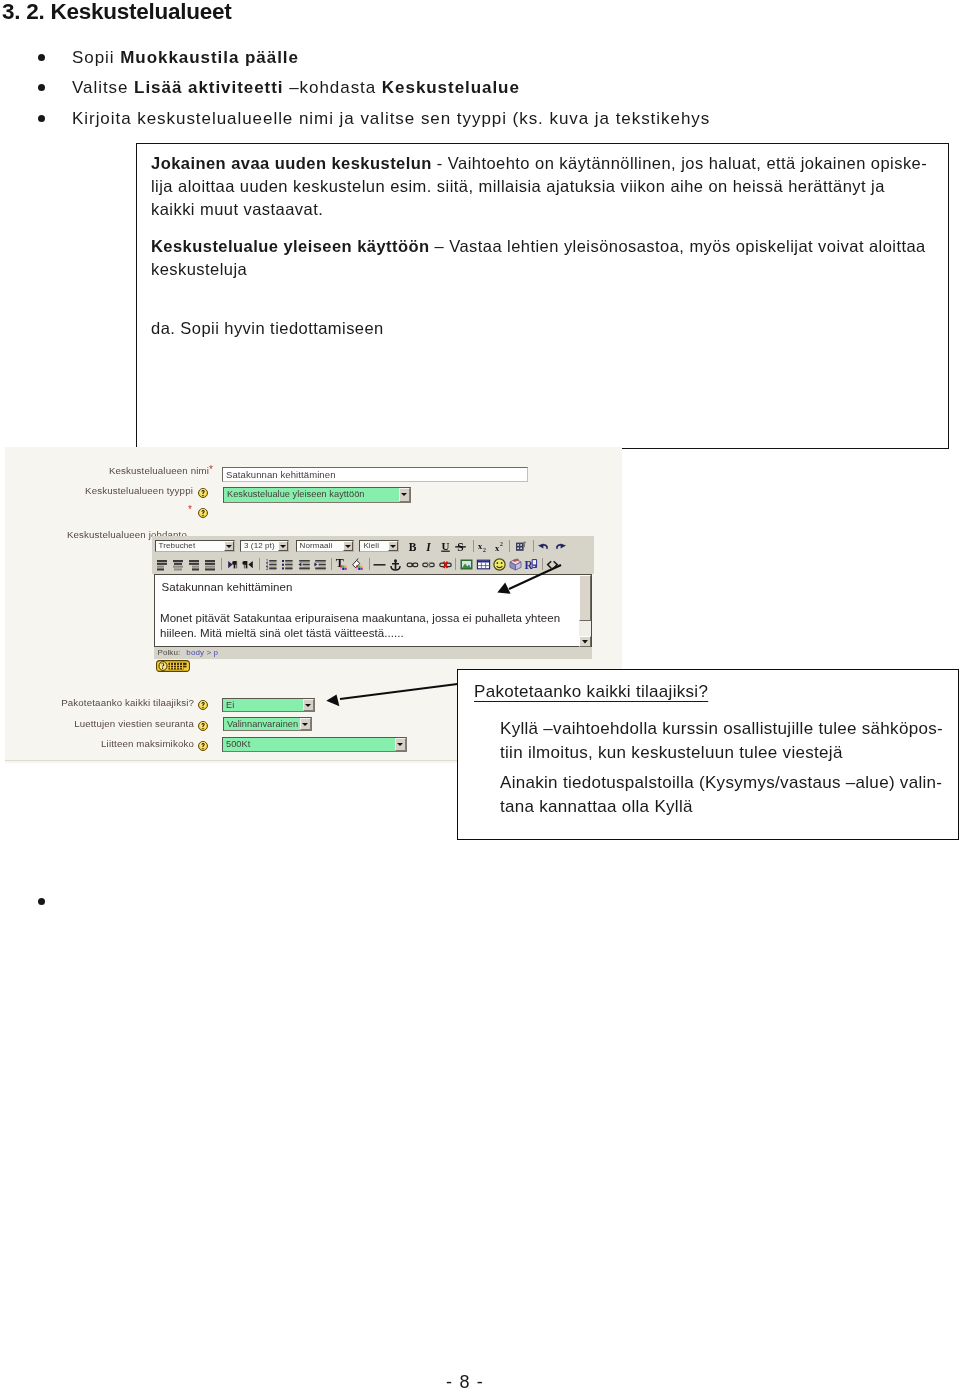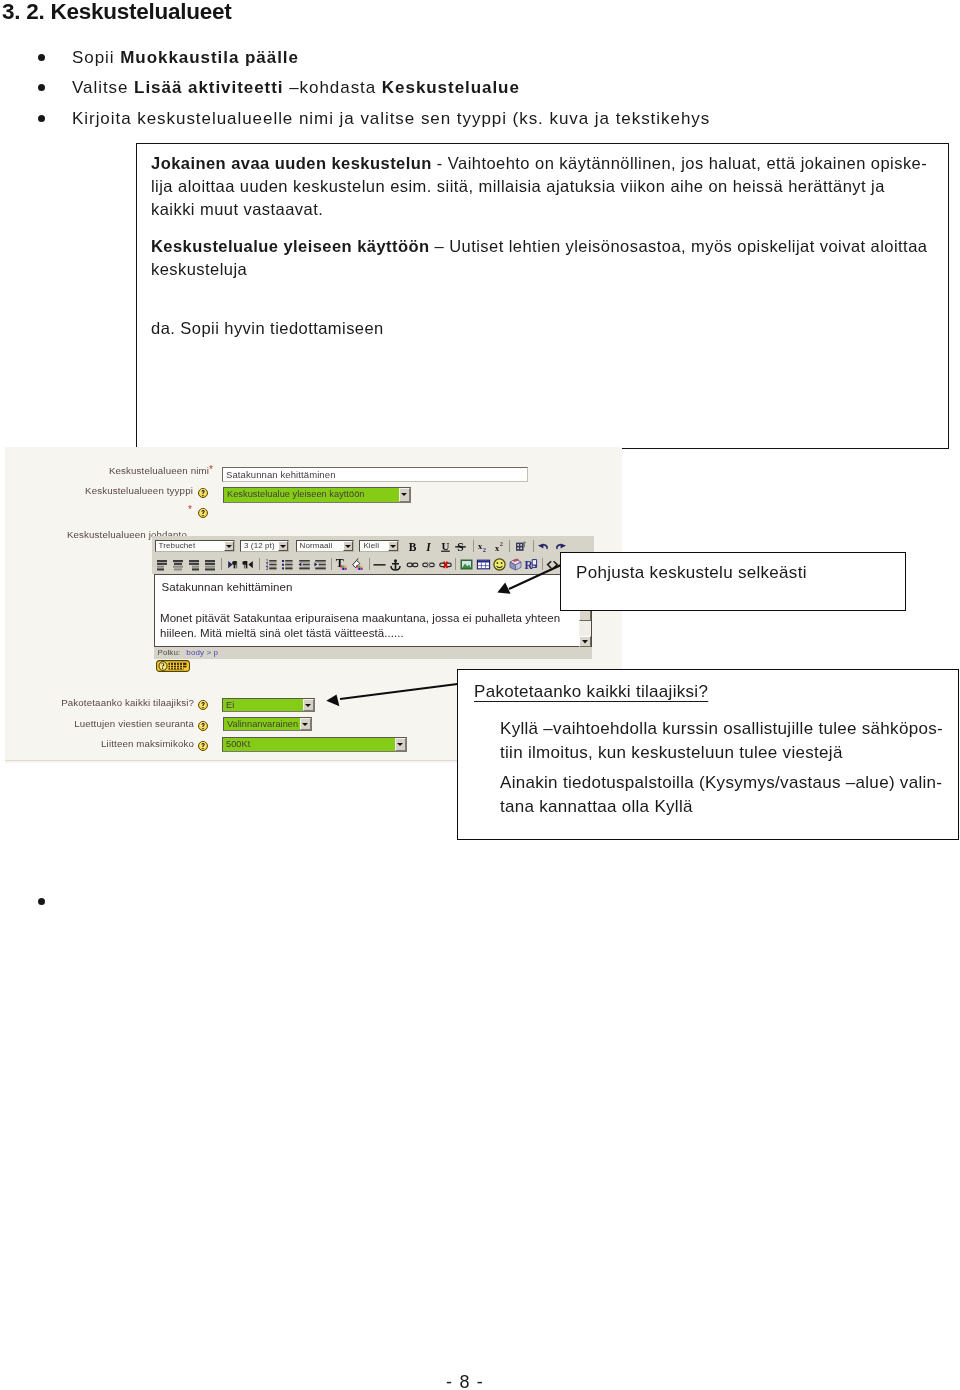--- a/index.html
+++ b/index.html
@@ -33,21 +33,21 @@
   .lbl{letter-spacing:0.15px;}
   .req{position:absolute;color:#cf3a2c;font-size:10px;letter-spacing:0;line-height:10px;}
   .qm{position:absolute;width:10px;height:10px;display:block;}
   .qm svg{display:block;}
   .req{color:#c0392b;}
 
   .tinput{position:absolute;background:#fff;border:1px solid #c4c0b6;
           border-top-color:#6d6860;border-left-color:#6d6860;box-sizing:border-box;
           font-size:9.5px;color:#463a3c;line-height:13px;padding-left:3px;overflow:hidden;
           letter-spacing:0.1px;}
-  .tsel{position:absolute;background:#84cc16;border:1px solid #7c786f;
+  .tsel{position:absolute;background:#86efac;border:1px solid #7c786f;
         border-top-color:#5c5850;border-left-color:#5c5850;box-sizing:border-box;
         font-size:9.2px;color:#463a3c;line-height:13px;padding-left:3px;overflow:hidden;
         letter-spacing:0.05px;white-space:nowrap;}
   .tsel .arw{position:absolute;right:0px;top:0px;bottom:0px;width:11px;
         background:#d5d1c6;border:1px solid #f3f1ec;border-right-color:#817d74;
         border-bottom-color:#817d74;box-sizing:border-box;}
   .tsel .arw:after{content:"";position:absolute;left:1px;top:3.5px;
         border-left:3.5px solid transparent;border-right:3.5px solid transparent;
         border-top:3.5px solid #111;}
 
@@ -114,21 +114,21 @@
     <div class="bullet" style="left:38px;top:115px"></div>
     <div class="bli" style="left:72px;top:109px">
       <span><span>Kirjoita keskustelualueelle nimi ja valitse sen tyyppi (ks.  kuva ja tekstikehys</span></span>
     </div>
   </div>
 
   <div id="infobox">
     <div class="ibp" style="left:14px;top:10px"><span class="b">Jokainen avaa uuden keskustelun</span><span> - Vaihtoehto on käytännöllinen, jos haluat, että jokainen opiske-</span></div>
     <div class="ibp" style="left:14px;top:33px"><span>lija aloittaa uuden keskustelun esim.  siitä, millaisia ajatuksia viikon aihe on heissä herättänyt  ja</span></div>
     <div class="ibp" style="left:14px;top:56px"><span>kaikki muut vastaavat.</span></div>
-    <div class="ibp" style="left:14px;top:93px"><span class="b">Keskustelualue yleiseen käyttöön</span><span> – Uutiset lehtien yleisönosastoa, myös opiskelijat voivat aloittaa</span></div>
+    <div class="ibp" style="left:14px;top:93px"><span class="b">Keskustelualue yleiseen käyttöön</span><span> – Vastaa lehtien yleisönosastoa, myös opiskelijat voivat aloittaa</span></div>
     <div class="ibp" style="left:14px;top:116px"><span>keskusteluja</span></div>
     <div class="ibp" style="left:14px;top:175px"><span>da. Sopii hyvin tiedottamiseen</span></div>
   </div>
 
   <div id="shot">
     <div id="shotbg"></div>
     <div class="lblrow" style="top:465px">
       <span class="lbl">Keskustelualueen nimi</span>
     </div>
     <span class="req" style="left:209px;top:465px">*</span>
@@ -519,23 +519,20 @@
     <g>
       <path d="M561 565 L509 589" stroke="#0d0d0d" stroke-width="2.1" fill="none"></path>
       <path d="M497.3 592.4 L505.2 582.6 L510.6 593.8 Z" fill="#0d0d0d"></path>
     </g>
     <g>
       <path d="M457.5 684 L340 699" stroke="#0d0d0d" stroke-width="2.1" fill="none"></path>
       <path d="M326.3 700.8 L336.5 694.6 L339.4 706.2 Z" fill="#0d0d0d"></path>
     </g>
   </svg>
 
-  <div class="callout" style="left:560px;top:551.5px;width:345.5px;height:59px">
-    <div class="ctxt" style="left:15px;top:10px">Pohjusta keskustelu selkeästi</div>
-  </div>
 
   <div class="callout" style="left:457px;top:668.5px;width:501.5px;height:171px">
     <div class="ctxt cul" style="left:16px;top:12px">Pakotetaanko kaikki tilaajiksi?</div>
     <div class="ctxt" style="left:42px;top:49px">Kyllä –vaihtoehdolla kurssin osallistujille tulee sähköpos-</div>
     <div class="ctxt" style="left:42px;top:73px">tiin ilmoitus, kun keskusteluun tulee viestejä</div>
     <div class="ctxt" style="left:42px;top:103px">Ainakin tiedotuspalstoilla (Kysymys/vastaus –alue) valin-</div>
     <div class="ctxt" style="left:42px;top:127px">tana kannattaa olla Kyllä</div>
   </div>
 
   <div class="bullet" style="left:38px;top:898px"></div>

